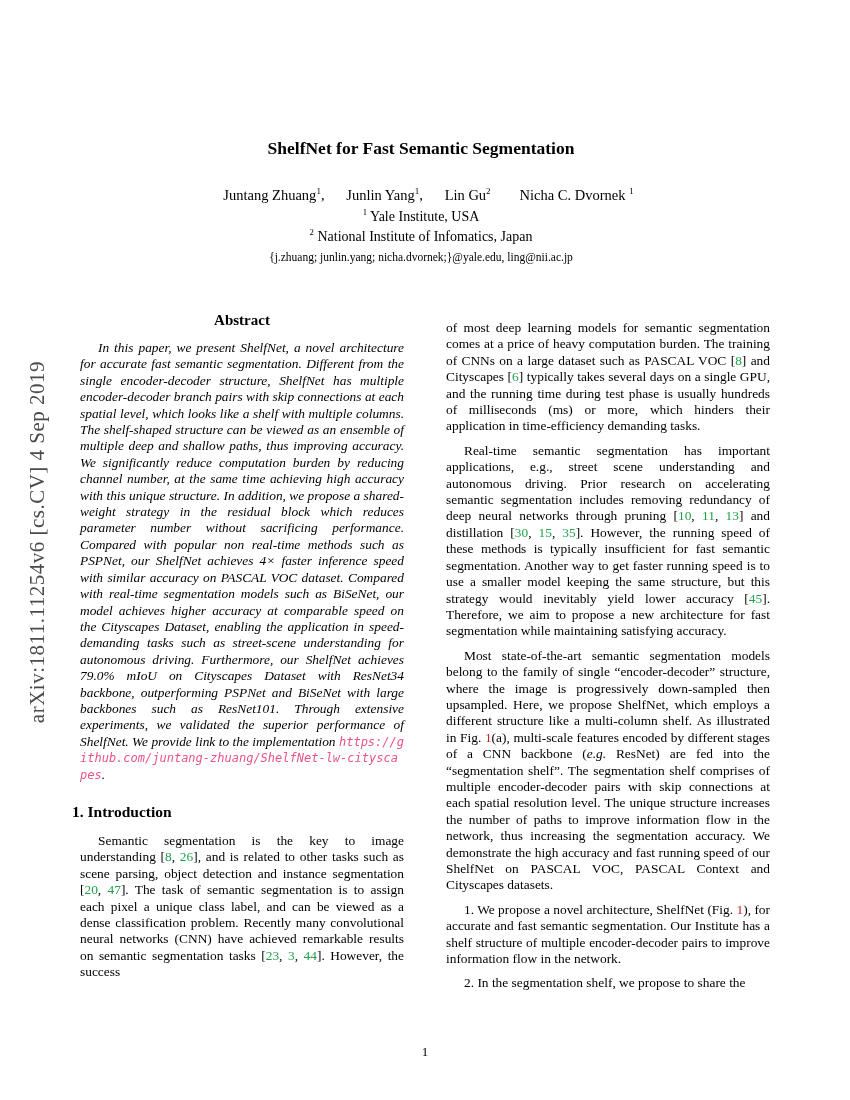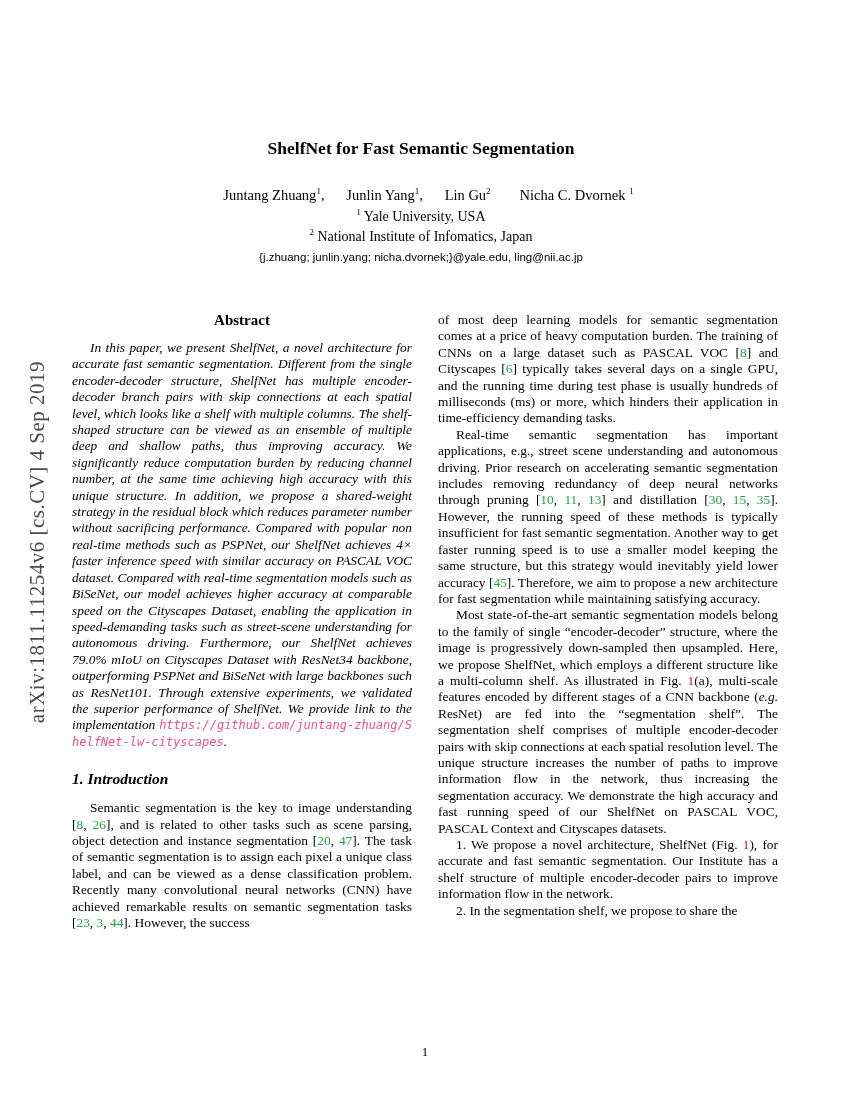--- a/index.html
+++ b/index.html
@@ -22,33 +22,33 @@
     font-size: 21px;
     letter-spacing: 0.5px;
     color: var(--color-watermark, #4a4a4a);
   }
 
   
   .paper-header { position: absolute; left: 0; right: 8px; top: 138px; text-align: center; }
   .title { font-size: 17.5px; font-weight: bold; margin: 0 0 28px 0; }
   .authors { font-size: 14.5px; margin: 0 0 5px 15px; }
   .affil { font-size: 14px; margin: 0 0 4px 0; }
-  .emails { font-family: Liberation Sans, sans-serif; font-size: 11.5px; margin-top: 6px; }
+  .emails { font-family: Liberation Serif, serif; font-size: 11.5px; margin-top: 6px; }
 
   
   .col { position: absolute; top: 312px; width: 340px; }
   .col-left { left: 72px; }
   .col-right { left: 438px; }
 
   .abstract-heading { font-size: 15px; font-weight: bold; text-align: center; margin: 0 0 11px 0; }
   .abstract-body .para { font-style: italic; }
-  .section-heading { font-size: 15.5px; font-weight: bold; text-align: left; margin: 20px 0 12px 0; font-style: italic; }
+  .section-heading { font-size: 15.5px; font-weight: bold; text-align: left; margin: 20px 0 12px 0; }
 
   .para {
-    margin: 0;
+    margin: 8px;
     font-size: 13.4px;
     line-height: 16.4px;
     text-align: justify;
     hyphens: auto;
     -webkit-hyphens: auto;
   }
   .para.indent { text-indent: 18px; }
 
   
   .sg-t { }
@@ -73,21 +73,21 @@
 </head>
 <body>
 
 <div class="page">
 
   <div class="arxiv-watermark">arXiv:1811.11254v6  [cs.CV]  4 Sep 2019</div>
 
   <header class="paper-header">
     <h1 class="title">ShelfNet for Fast Semantic Segmentation</h1>
     <div class="authors"><span class="sg-t">Juntang Zhuang</span><span class="sg-s">1</span><span class="sg-t">,   Junlin Yang</span><span class="sg-s">1</span><span class="sg-t">,   Lin Gu</span><span class="sg-s">2</span><span class="sg-t">    Nicha C. Dvornek </span><span class="sg-s">1</span></div>
-    <div class="affil"><span class="sg-s">1</span><span class="sg-t"> Yale University, USA</span></div>
+    <div class="affil"><span class="sg-s">1</span><span class="sg-t"> Yale Institute, USA</span></div>
     <div class="affil"><span class="sg-s">2</span><span class="sg-t"> National Institute of Infomatics, Japan</span></div>
     <div class="emails">{j.zhuang; junlin.yang; nicha.dvornek;}@yale.edu, ling@nii.ac.jp</div>
   </header>
 
   <section class="col col-left">
     <h2 class="abstract-heading">Abstract</h2>
     <div class="abstract-body">
         <p class="para indent"><span class="sg-t">In this paper, we present ShelfNet, a novel architecture for accurate fast semantic segmentation. Different from the single encoder-decoder structure, ShelfNet has multiple encoder-decoder branch pairs with skip connections at each spatial level, which looks like a shelf with multiple columns. The shelf-shaped structure can be viewed as an ensemble of multiple deep and shallow paths, thus improving accuracy. We significantly reduce computation burden by reducing channel number, at the same time achieving high accuracy with this unique structure. In addition, we propose a shared-weight strategy in the residual block which reduces parameter number without sacrificing performance. Compared with popular non real-time methods such as PSPNet, our ShelfNet achieves 4× faster inference speed with similar accuracy on PASCAL VOC dataset. Compared with real-time segmentation models such as BiSeNet, our model achieves higher accuracy at comparable speed on the Cityscapes Dataset, enabling the application in speed-demanding tasks such as street-scene understanding for autonomous driving. Furthermore, our ShelfNet achieves 79.0% mIoU on Cityscapes Dataset with ResNet34 backbone, outperforming PSPNet and BiSeNet with large backbones such as ResNet101. Through extensive experiments, we validated the superior performance of ShelfNet. We provide link to the implementation </span><span class="sg-l">https://github.com/juntang-zhuang/ShelfNet-lw-cityscapes</span><span class="sg-t">.</span></p>
       </div>
     <h2 class="section-heading">1. Introduction</h2>

